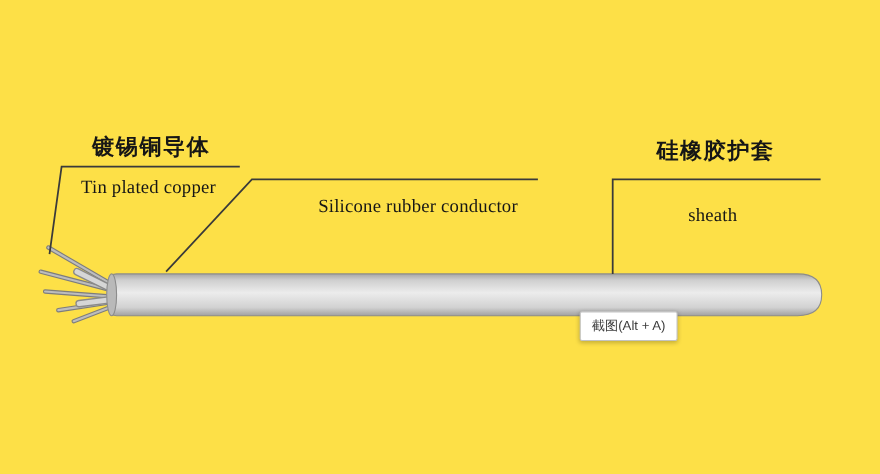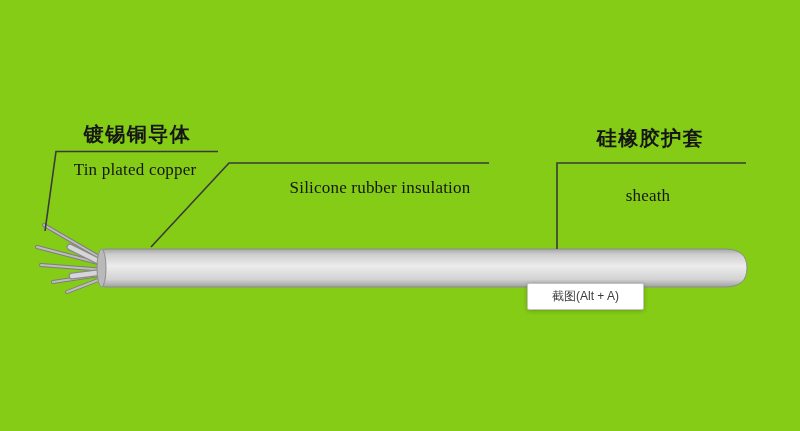--- a/index.html
+++ b/index.html
@@ -2,40 +2,40 @@
 <html><head>
 <meta charset="utf-8">
 <style>
   * { margin:0; padding:0; box-sizing:border-box; }
   html,body { background:#ffffff; }
   body { font-family:"Liberation Sans","DejaVu Sans",sans-serif; color:#111; }
 
   .canvas {
     position:relative;
     width:800px; height:431px;
-    background:#84cc16;
+    background:#fde047;
     overflow:hidden;
   }
 
   .diagram-svg { position:absolute; left:0; top:0; }
 
   .lbl { position:absolute; text-align:center; color:#161616; line-height:1.1; }
   .lbl.zh { font-weight:700; font-size:20px; letter-spacing:1.5px; }
   .lbl.en { font-size:17px; letter-spacing:0.2px;font-family:Liberation Serif, serif; }
 
   .tooltip {
     position:absolute;
     left:527px; top:283px;
     background:#ffffff;
     border:1px solid #c3c3c3;
     border-radius:2px;
     box-shadow:0 1px 4px rgba(0,0,0,0.22);
     font-size:12px;
     color:#3c3c3c;
-    padding:4px 24px;
+    padding:4px 10px;
     white-space:nowrap;
   }
 </style>
 </head>
 <body>
 
 <div class="canvas">
 
   <svg class="diagram-svg" width="800" height="431" viewBox="0 0 800 431">
     <defs>
@@ -73,20 +73,20 @@
     <g stroke="#3a3a3a" stroke-width="1.6" fill="none">
       <polyline points="218,151.5 56,151.5 45,231"></polyline>
       <polyline points="489,163 229,163 151,247"></polyline>
       <polyline points="746,163 557,163 557,249"></polyline>
     </g>
   </svg>
 
   <div class="lbl zh" style="left:40px; top:123px; width:195px;">镀锡铜导体</div>
   <div class="lbl en" style="left:30px; top:161px; width:210px;">Tin plated copper</div>
 
-  <div class="lbl en" style="left:240px; top:179px; width:280px;">Silicone rubber insulation</div>
+  <div class="lbl en" style="left:240px; top:179px; width:280px;">Silicone rubber conductor</div>
 
   <div class="lbl zh" style="left:548px; top:127px; width:205px;text-align:center;">硅橡胶护套</div>
   <div class="lbl en" style="left:548px; top:187px; width:200px;">sheath</div>
 
   <div class="tooltip">截图(Alt + A)</div>
 
 </div>
 
 </body></html>

